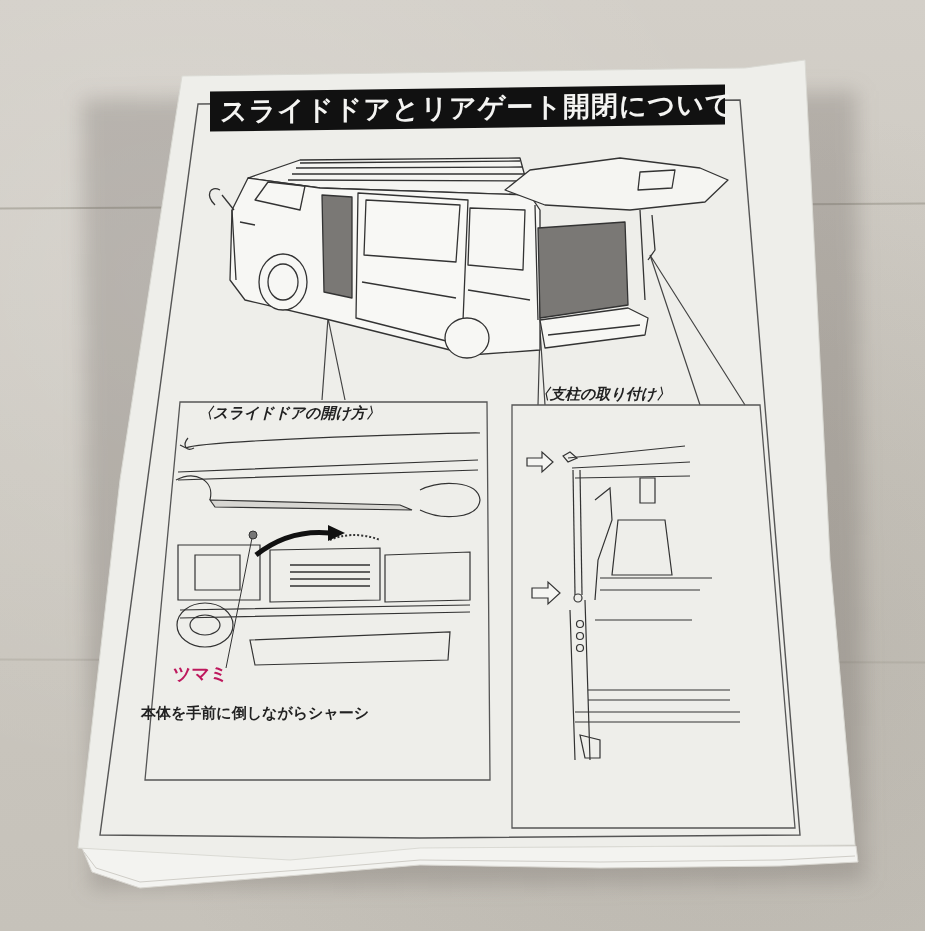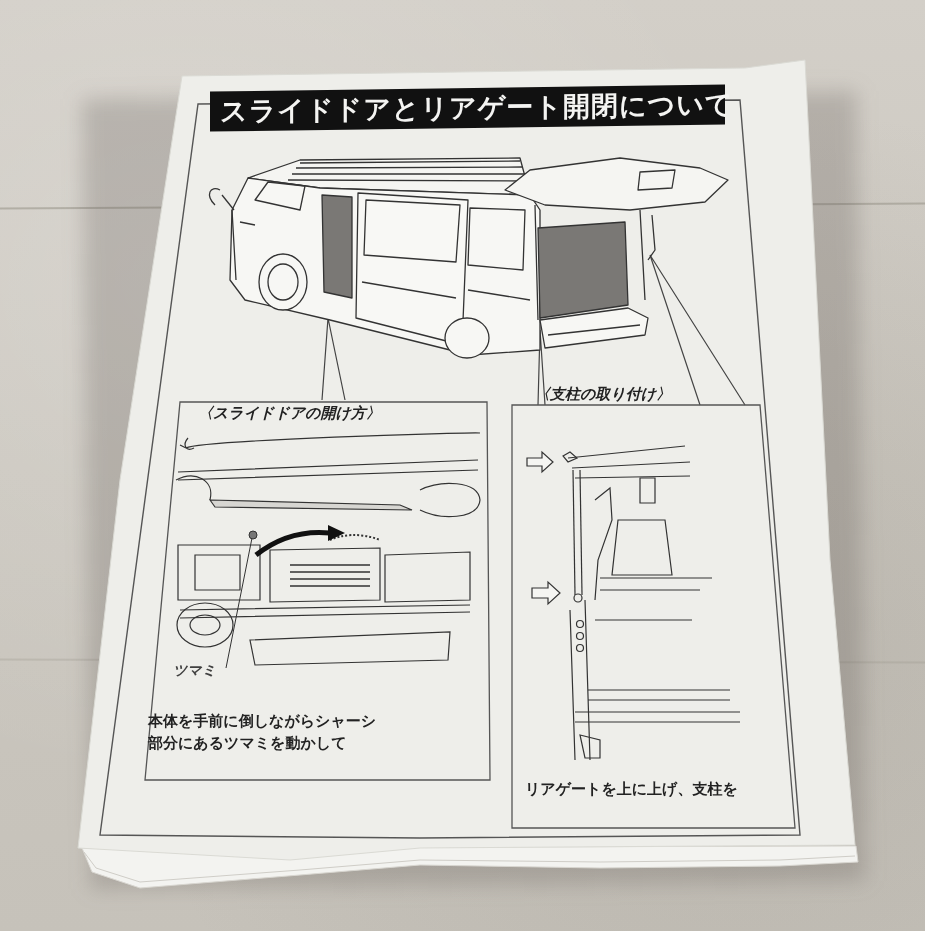--- a/index.html
+++ b/index.html
@@ -13,21 +13,21 @@
   .tile-line{position:absolute;background:rgba(150,145,135,0.55);}
   .paper-shadow{position:absolute;left:86px;top:95px;width:775px;height:790px;
     background:rgba(90,85,78,0.25);filter:blur(10px);transform:rotate(-0.6deg);}
   .doc{position:absolute;}
   .title-bar{position:absolute;left:210px;top:88px;width:515px;height:40px;background:#111;
     color:#f4f4f2;font-weight:bold;font-size:27px;letter-spacing:1px;
     display:flex;align-items:center;padding-left:10px;box-sizing:border-box;
     transform:skewY(-0.8deg);white-space:nowrap;}
   .caption{position:absolute;font-weight:bold;color:#222;font-size:15px;white-space:nowrap;font-style:italic;}
   .body-text{position:absolute;color:#222;font-size:15px;line-height:22px;font-weight:bold;white-space:nowrap;}
-  .label{position:absolute;color:#404040;font-size:14px;font-weight:bold;font-style:italic;}
+  .label{position:absolute;color:#be185d;font-size:18px;font-weight:bold;}
 </style>
 </head>
 <body>
 
 <div class="floor"></div>
 <div class="tile-line" style="left:0;top:205px;width:925px;height:2px;transform:rotate(-0.3deg);"></div>
 <div class="tile-line" style="left:0;top:660px;width:925px;height:2px;transform:rotate(0.2deg);opacity:0.5;"></div>
 
 <div class="paper-shadow"></div>
 
@@ -140,20 +140,18 @@
   <path d="M532 588 L548 588 L548 582 L560 593 L548 604 L548 598 L532 598 Z" fill="#f5f5f2" stroke="#333" stroke-width="1.2"></path>
 </svg>
 
 <div class="title-bar">スライドドアとリアゲート開閉について</div>
 
 <div class="caption" style="left:198px;top:404px;">〈スライドドアの開け方〉</div>
 <div class="caption" style="left:535px;top:385px;">〈支柱の取り付け〉</div>
 
 <div class="label" style="left:173px;top:662px;">ツマミ</div>
 
-<div class="body-text" style="left:148px;top:702px;margin-top:8px;">
+<div class="body-text" style="left:141px;top:702px;">
   <div>本体を手前に倒しながらシャーシ</div>
-  <div>部分にあるツマミを動かして</div>
 </div>
 
 <div class="body-text" style="left:525px;top:778px;">
-  <div>リアゲートを上に上げ、支柱を</div>
 </div>
 
 </body></html>

